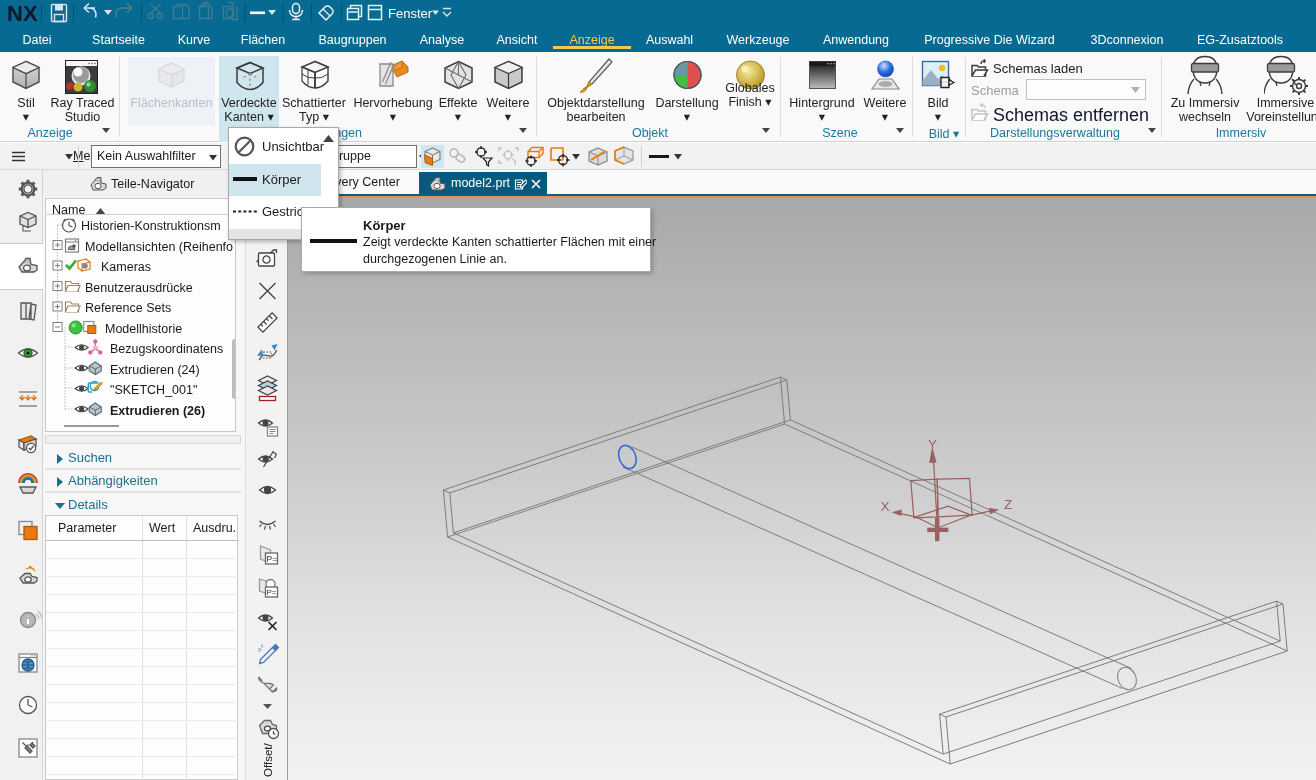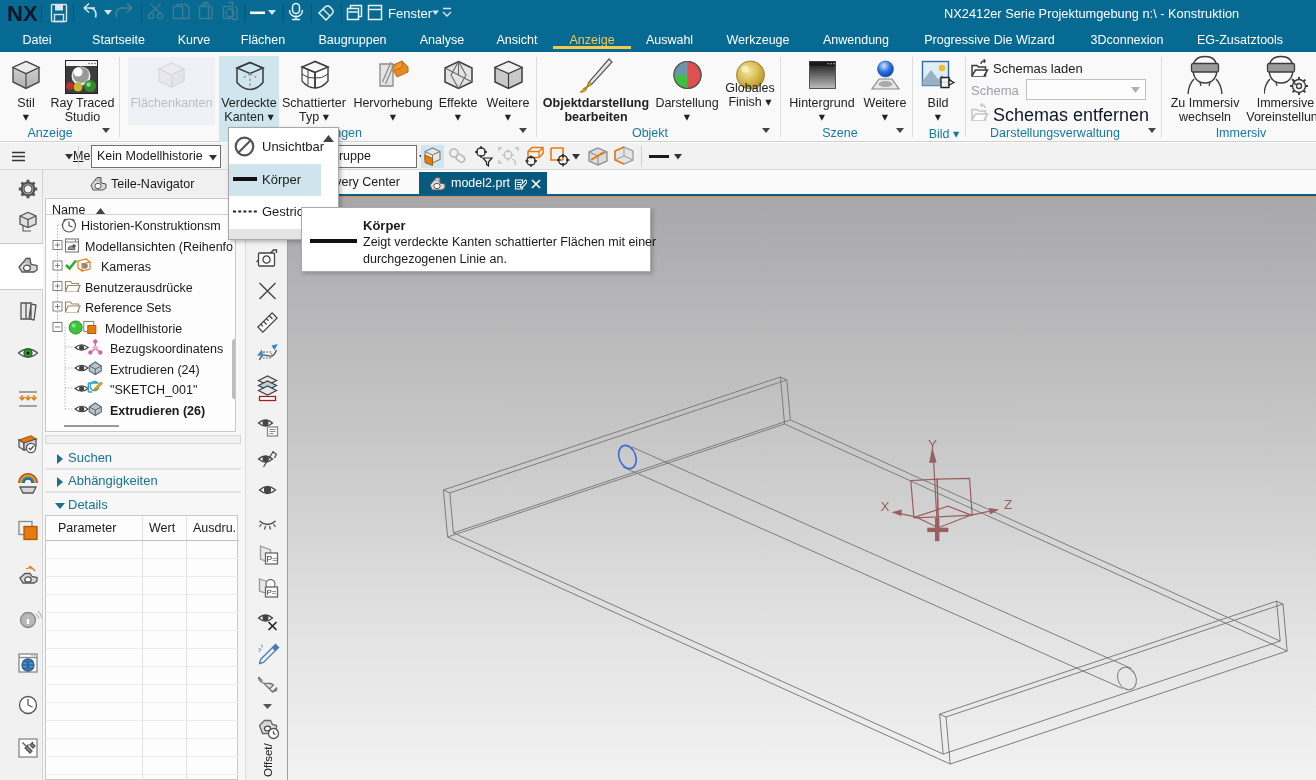--- a/index.html
+++ b/index.html
@@ -43,21 +43,20 @@
 #dropdown { left:228px; top:127px; width:111px; height:113px; background:#fff; border:1px solid #a8a8a8; box-shadow:2px 2px 4px rgba(0,0,0,0.25); }
 
 #tooltip { left:301px; top:207px; width:350px; height:65px; background:#fff; border:1px solid #aaa; box-shadow:2px 2px 4px rgba(0,0,0,0.2); }
 </style>
 </head>
 <body>
 <div id="stage">
 
 <div class="abs" id="titlebar"></div>
 <div class="abs" id="nxlogo">NX</div>
-<div class="abs" id="apptitle">NX2412er Serie Projektumgebung n:\ - Konstruktion</div>
 <svg class="abs" style="left:0;top:0;" width="600" height="26" viewBox="0 0 600 26">
  <g stroke="#d7e4ea" stroke-width="1.4" fill="none">
   <rect x="51.5" y="4.5" width="15" height="17" rx="1"></rect>
   <rect x="55" y="4.5" width="8" height="6" fill="#d7e4ea" stroke="none"></rect>
   <rect x="54.5" y="14.5" width="9" height="7"></rect>
   <path d="M95 8 L84 8 M84 8 L89 3.5 M84 8 L89 12.5 M88 8 C95 8 97 12 95.5 17.5" stroke-width="1.6"></path>
  </g>
  <path d="M104 10 l8 0 l-4 5 z" fill="#d7e4ea"></path>
  <g stroke="#47808f" stroke-width="1.6" fill="none">
   <path d="M120 8 L132 8 M132 8 L127 3.5 M132 8 L127 12.5 M122 8 C117 8 115 12 116.5 17.5"></path>
@@ -264,21 +263,21 @@
   </g>
  </svg>
  <div class="abs rlabel" style="left:6px;top:44px;width:40px;">Stil<br>▾</div>
  <div class="abs rlabel" style="left:46px;top:44px;width:73px;">Ray Traced Studio</div>
  <div class="abs rlabel dgray" style="left:128px;top:44px;width:87px;">Flächenkanten</div>
  <div class="abs rlabel" style="left:219px;top:44px;width:60px;">Verdeckte Kanten&nbsp;▾</div>
  <div class="abs rlabel" style="left:279px;top:44px;width:70px;">Schattierter Typ ▾</div>
  <div class="abs rlabel" style="left:348px;top:44px;width:90px;">Hervorhebung<br>▾</div>
  <div class="abs rlabel" style="left:428px;top:44px;width:60px;">Effekte<br>▾</div>
  <div class="abs rlabel" style="left:478px;top:44px;width:60px;">Weitere<br>▾</div>
- <div class="abs rlabel" style="left:540px;top:44px;width:112px;font-weight:bold;">Objektdarstellung bearbeiten</div>
+ <div class="abs rlabel" style="left:540px;top:44px;width:112px;">Objektdarstellung bearbeiten</div>
  <div class="abs rlabel" style="left:647px;top:44px;width:80px;">Darstellung<br>▾</div>
  <div class="abs rlabel" style="left:712px;top:29px;width:76px;">Globales Finish ▾</div>
  <div class="abs rlabel" style="left:782px;top:44px;width:80px;">Hintergrund<br>▾</div>
  <div class="abs rlabel" style="left:855px;top:44px;width:60px;">Weitere<br>▾</div>
  <div class="abs rlabel" style="left:918px;top:44px;width:40px;">Bild<br>▾</div>
  <div class="abs rlabel" style="left:1165px;top:44px;width:80px;">Zu Immersiv wechseln</div>
  <div class="abs rlabel" style="left:1243px;top:44px;width:85px;">Immersive Voreinstellung</div>
  <div class="abs glabel" style="left:0px;width:100px;">Anzeige</div>
  <div class="abs glabel" style="left:247px;width:115px;text-align:right;">Kantendarstellungen</div>
  <div class="abs glabel" style="left:600px;width:100px;">Objekt</div>
@@ -302,21 +301,21 @@
 <div class="abs" id="tbrow">
  <svg class="abs" style="left:12px;top:8px;" width="13" height="11" viewBox="0 0 13 11">
         <path d="M0 1.5 h13 M0 5.5 h13 M0 9.5 h13" stroke="#333" stroke-width="1.6"></path>
       </svg>
  <div class="abs" style="left:29px;top:6px;font-size:12.5px;color:#1a1a1a;margin-left:44px;"><span style="text-decoration:underline;">M</span>enü</div>
  <svg class="abs" style="left:65px;top:11px;" width="9" height="6" viewBox="0 0 9 6">
         <path d="M0 0 h8 l-4 5.5 z" fill="#333"></path>
       </svg>
  <div class="abs" style="left:78px;top:3px;width:1px;height:21px;background:#cfcfcf;"></div>
  <div class="abs" style="left:91px;top:2px;width:130px;height:23px;background:#fff;border:1px solid #707070;">
-  <div class="abs" style="left:5px;top:3px;font-size:12.5px;color:#1a1a1a;">Kein Modellhistorie</div>
+  <div class="abs" style="left:5px;top:3px;font-size:12.5px;color:#1a1a1a;">Kein Auswahlfilter</div>
   <svg class="abs" style="left:117px;top:9px;" width="9" height="6" viewBox="0 0 9 6">
           <path d="M0 0 h8 l-4 5.5 z" fill="#333"></path>
         </svg>
  </div>
  <div class="abs" style="left:250px;top:2px;width:167px;height:23px;background:#fff;border:1px solid #707070;">
   <div class="abs" style="left:4.5px;top:3px;font-size:12.5px;color:#1a1a1a;">Gesamte Baugruppe</div>
   <svg class="abs" style="left:168px;top:9px;" width="9" height="6" viewBox="0 0 9 6">
           <path d="M0 0 h8 l-4 5.5 z" fill="#333"></path>
         </svg>
  </div>

